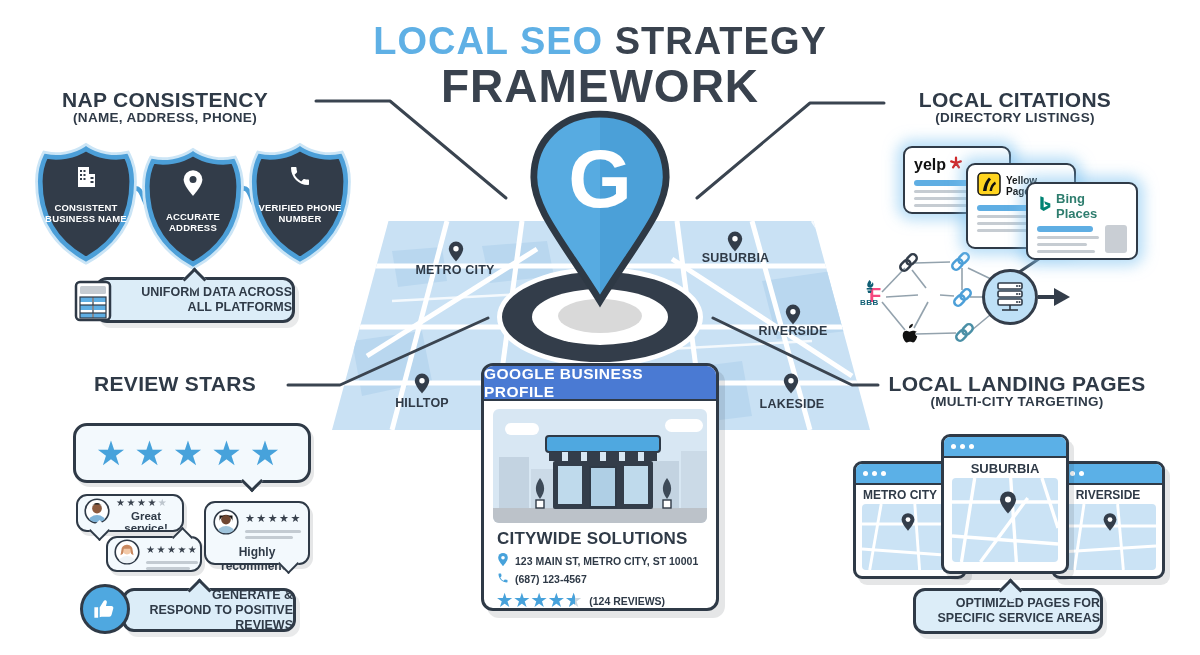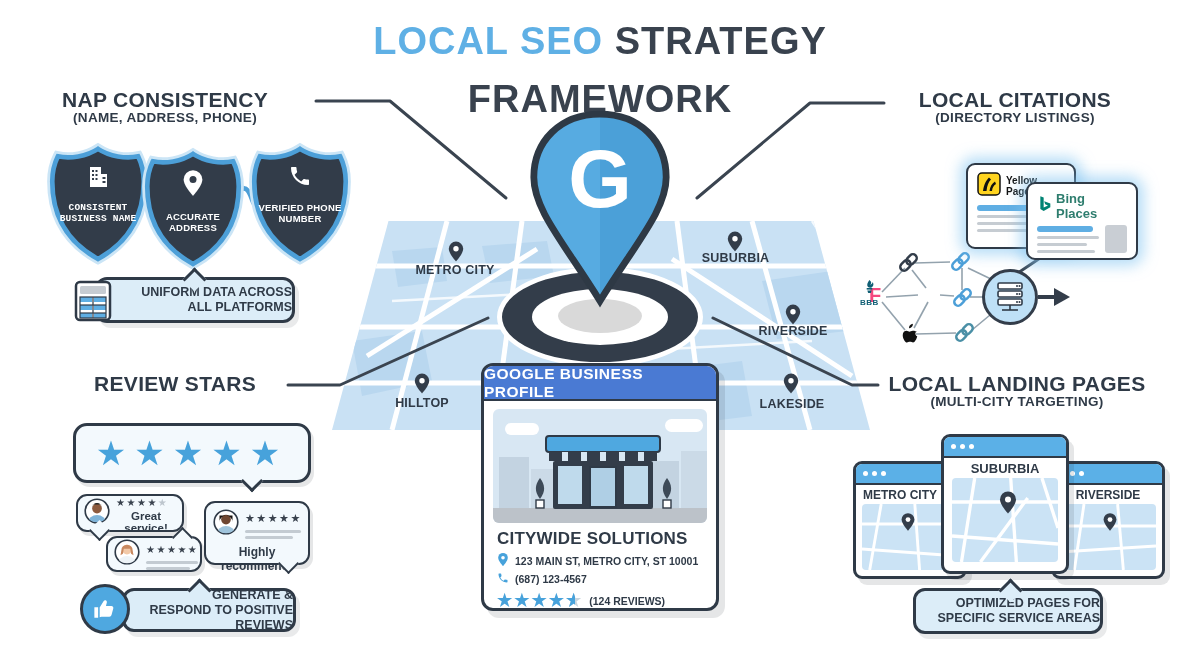--- a/index.html
+++ b/index.html
@@ -127,27 +127,27 @@
     </g>
     <line x1="1038" y1="297" x2="1054" y2="297" stroke="#333D4A" stroke-width="4"></line>
     <polygon points="1054,288 1070,297 1054,306" fill="#333D4A"></polygon>
   </svg>
 
   <div class="abs" style="left:0;top:22px;width:1200px;text-align:center;z-index:4;">
     <div style="font-size:38px;font-weight:800;letter-spacing:1px;line-height:1.0;">
       <span style="color:#5FB0E5;">LOCAL SEO</span>
       <span style="color:#39424E;">STRATEGY</span>
     </div>
-    <div style="font-size:38px;font-weight:800;color:#39424E;letter-spacing:1px;line-height:1.0;margin-top:20px;">FRAMEWORK</div>
+    <div style="font-size:46px;font-weight:800;color:#39424E;letter-spacing:1px;line-height:1.0;margin-top:3px;">FRAMEWORK</div>
   </div>
 
   <div class="abs hdr h1" style="left:10px;top:88px;width:310px;z-index:3;">NAP CONSISTENCY</div>
   <div class="abs hdr hsub" style="left:10px;top:111px;width:310px;z-index:3;">(NAME, ADDRESS, PHONE)</div>
 
-  <div class="abs shield" style="left:42px;top:140px;font-family:Liberation Mono, monospace;">
+  <div class="abs shield" style="left:30px;top:140px;">
     <svg width="112" height="126" viewBox="0 0 120 132">
       <path d="M60 8 C72 16 90 19 103 16 C107 24 109 32 109 43 C109 82 91 109 60 126 C29 109 11 82 11 43 C11 32 13 24 17 16 C30 19 48 16 60 8 Z" fill="none" stroke="#CBE5F6" stroke-width="11"></path>
       <path d="M60 8 C72 16 90 19 103 16 C107 24 109 32 109 43 C109 82 91 109 60 126 C29 109 11 82 11 43 C11 32 13 24 17 16 C30 19 48 16 60 8 Z" fill="#323C49" stroke="#4C9FD8" stroke-width="5"></path>
     </svg>
     <div class="ic">
       <svg width="26" height="26" viewBox="0 0 26 26">
           <rect x="5" y="3" width="11" height="20" fill="#fff"></rect>
           <rect x="16" y="10" width="6" height="13" fill="#fff"></rect>
       <g fill="#323C49">
             <rect x="7" y="6" width="2" height="2"></rect>
@@ -212,20 +212,34 @@
           <line x1="19" y1="17" x2="19" y2="38"></line>
           <line x1="6" y1="25" x2="32" y2="25"></line>
           <line x1="6" y1="33" x2="32" y2="33"></line>
         </g>
       </svg>
   </div>
 
   <div class="abs hdr h1" style="left:875px;top:88px;width:280px;z-index:3;">LOCAL CITATIONS</div>
   <div class="abs hdr hsub" style="left:875px;top:111px;width:280px;z-index:3;">(DIRECTORY LISTINGS)</div>
 
+  <div class="abs cit-card" style="left:903px;top:146px;width:108px;height:68px;z-index:3;">
+    <div style="display:flex;align-items:center;gap:2px;">
+      <span style="font-weight:800;font-size:16px;color:#111;">yelp</span>
+      <span>
+        <svg width="16" height="16" viewBox="0 0 24 24">
+            <path d="M12 12 L12 4 M12 12 L4.8 9.6 M12 12 L7.6 18.6 M12 12 L16.4 18.6 M12 12 L19.2 9.6" stroke="#D32323" stroke-width="3.4" stroke-linecap="round" fill="none"></path>
+          </svg>
+      </span>
+    </div>
+    <div class="bar-blue" style="width:62px;"></div>
+    <div class="bar-gray" style="width:74px;"></div>
+    <div class="bar-gray" style="width:58px;"></div>
+    <div class="bar-gray" style="width:66px;"></div>
+  </div>
 
   <div class="abs cit-card" style="left:966px;top:163px;width:110px;height:86px;z-index:4;">
     <div style="display:flex;align-items:center;gap:5px;">
       <span>
         <svg width="24" height="24" viewBox="0 0 24 24">
             <rect x="1" y="1" width="22" height="22" rx="4" fill="#FFD41F" stroke="#111" stroke-width="1.5"></rect>
         <path d="M6 19 C7 12 9.5 8 12 5.5 L14 7.5 C11.5 10 10 13.5 9.5 19 Z M12.5 19 C13 14.5 15 11.5 18 9.5 L19 12 C16.5 13.6 15.3 16 15 19 Z" fill="#111"></path>
           </svg>
       </span>
       <span style="font-weight:800;font-size:10px;color:#111;line-height:1.1;width:46px;">Yellow Pages</span>

